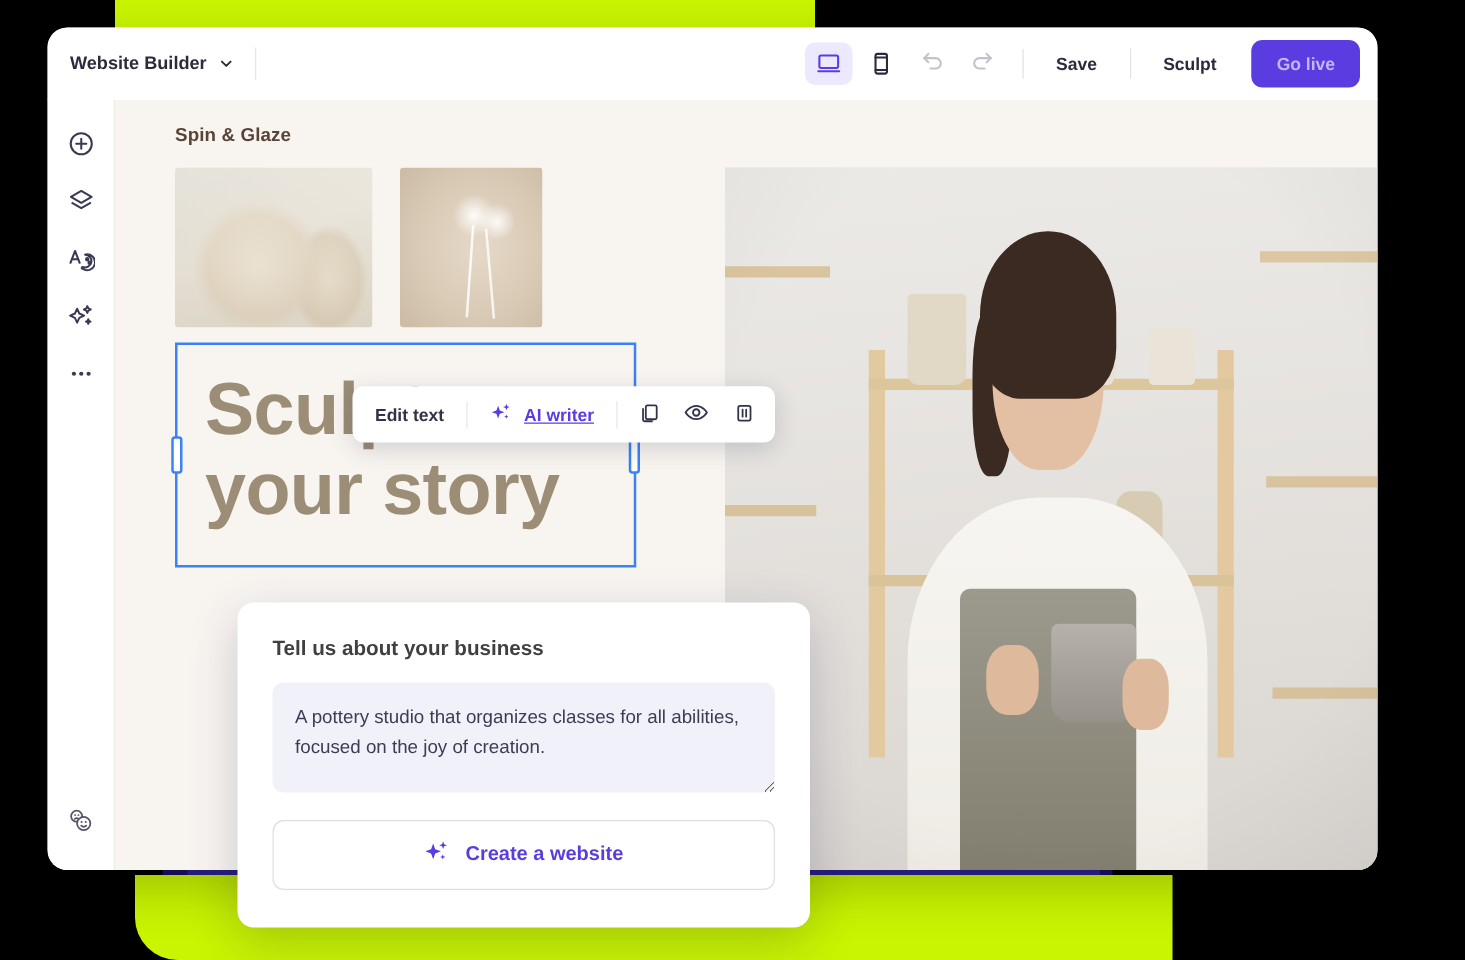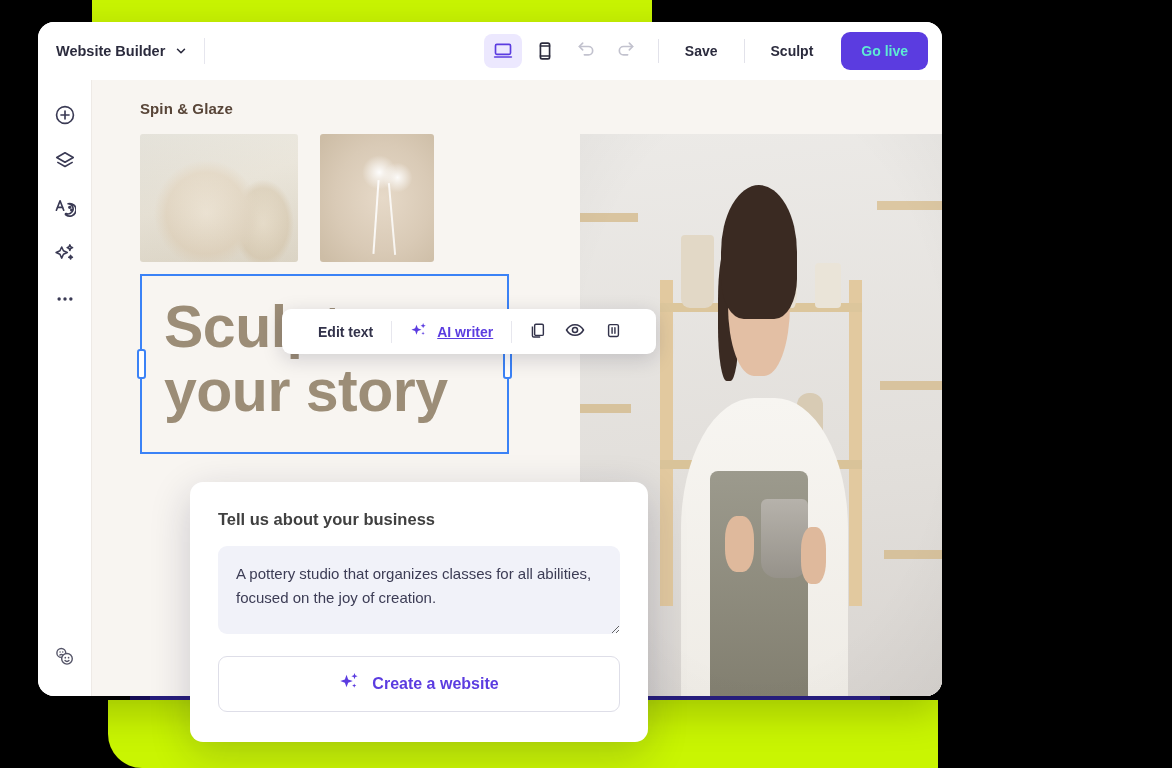--- a/index.html
+++ b/index.html
@@ -31,21 +31,21 @@
   .deco-navy2 {
     left: 150px; top: 690px; width: 730px; height: 68px;
     background: #2e2392;
     border-bottom-left-radius: 48px;
   }
 
   
   .app-window {
     position: absolute;
     left: 38px; top: 22px;
-    width: 904px; height: 674px;
+    width: 1064px; height: 674px;
     background: #ffffff;
     border-radius: 16px;
     box-shadow: 0 14px 42px rgba(0,0,0,.22);
     overflow: hidden;
     display: flex; flex-direction: column;
   }
 
   
   .topbar {
     height: 58px; flex: 0 0 58px;
@@ -80,21 +80,21 @@
 
   .txtbtn {
     font-size: 14px; font-weight: 700; color: #2b2b3d;
     background: transparent; border: 0; cursor: pointer;
     padding: 8px 12px; border-radius: 8px;
     font-family: inherit;
     text-align: center;
   }
   .golive {
     margin-left: 12px;
-    background: #5b3ce0; color: #5eead4;
+    background: #5b3ce0; color: #c4b5fd;
     font-size: 14px; font-weight: 700;
     border: 0; border-radius: 9px;
     padding: 11px 20px; cursor: pointer;
     font-family: inherit;
   }
 
   
   .app-body { flex: 1 1 auto; display: flex; min-height: 0; }
 
   .rail {
@@ -243,21 +243,21 @@
   .handle-l { left: -5px; }
   .handle-r { right: -5px; }
 
   
   .el-toolbar {
     position: absolute; left: 190px; top: 229px;
     height: 45px;
     background: #fff; border-radius: 9px;
     box-shadow: 0 5px 20px rgba(20,20,50,.17);
     display: flex; align-items: center;
-    padding: 0 24px; z-index: 30;
+    padding: 0 6px; z-index: 30;
   }
   .tb-item {
     display: flex; align-items: center; gap: 8px;
     padding: 8px 12px; border-radius: 7px;
     font-size: 14px; font-weight: 600; color: #32324a;
     cursor: pointer; background: transparent; border: 0;
     font-family: inherit; white-space: nowrap;
   }
   .tb-item.ai { color: #5b3ce0; font-weight: 700; text-decoration: underline; }
   .tb-sep { width: 1px; height: 22px; background: #e7e7ee; margin: 0 6px; }

